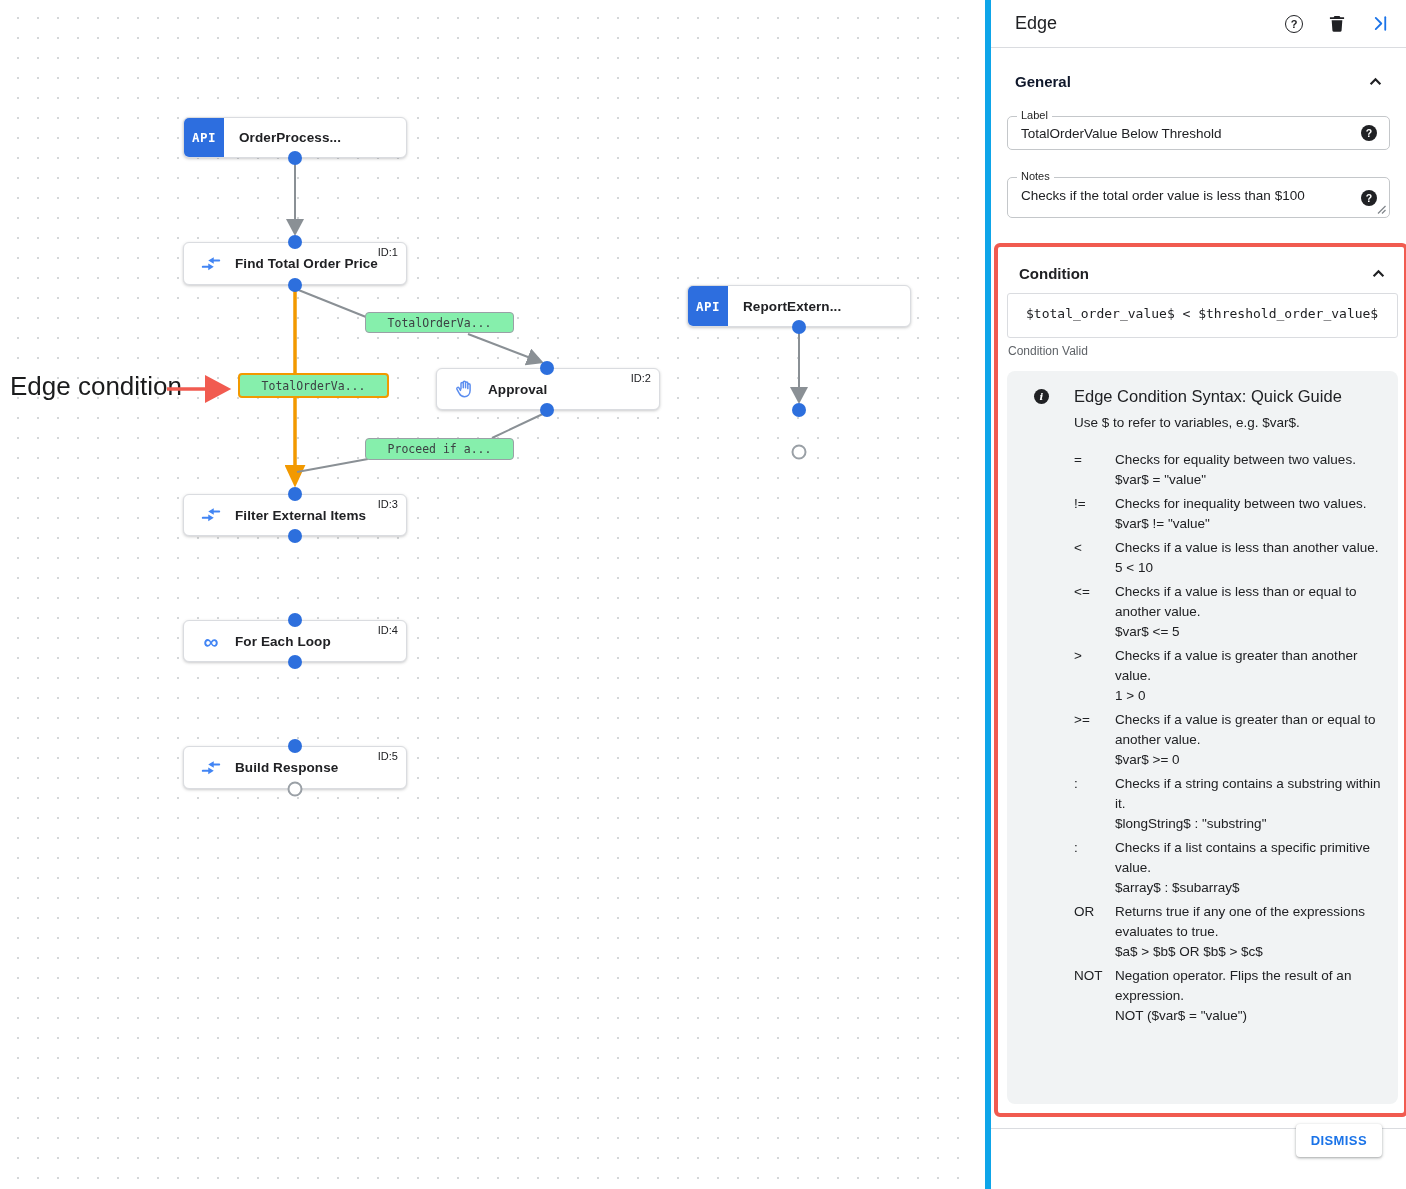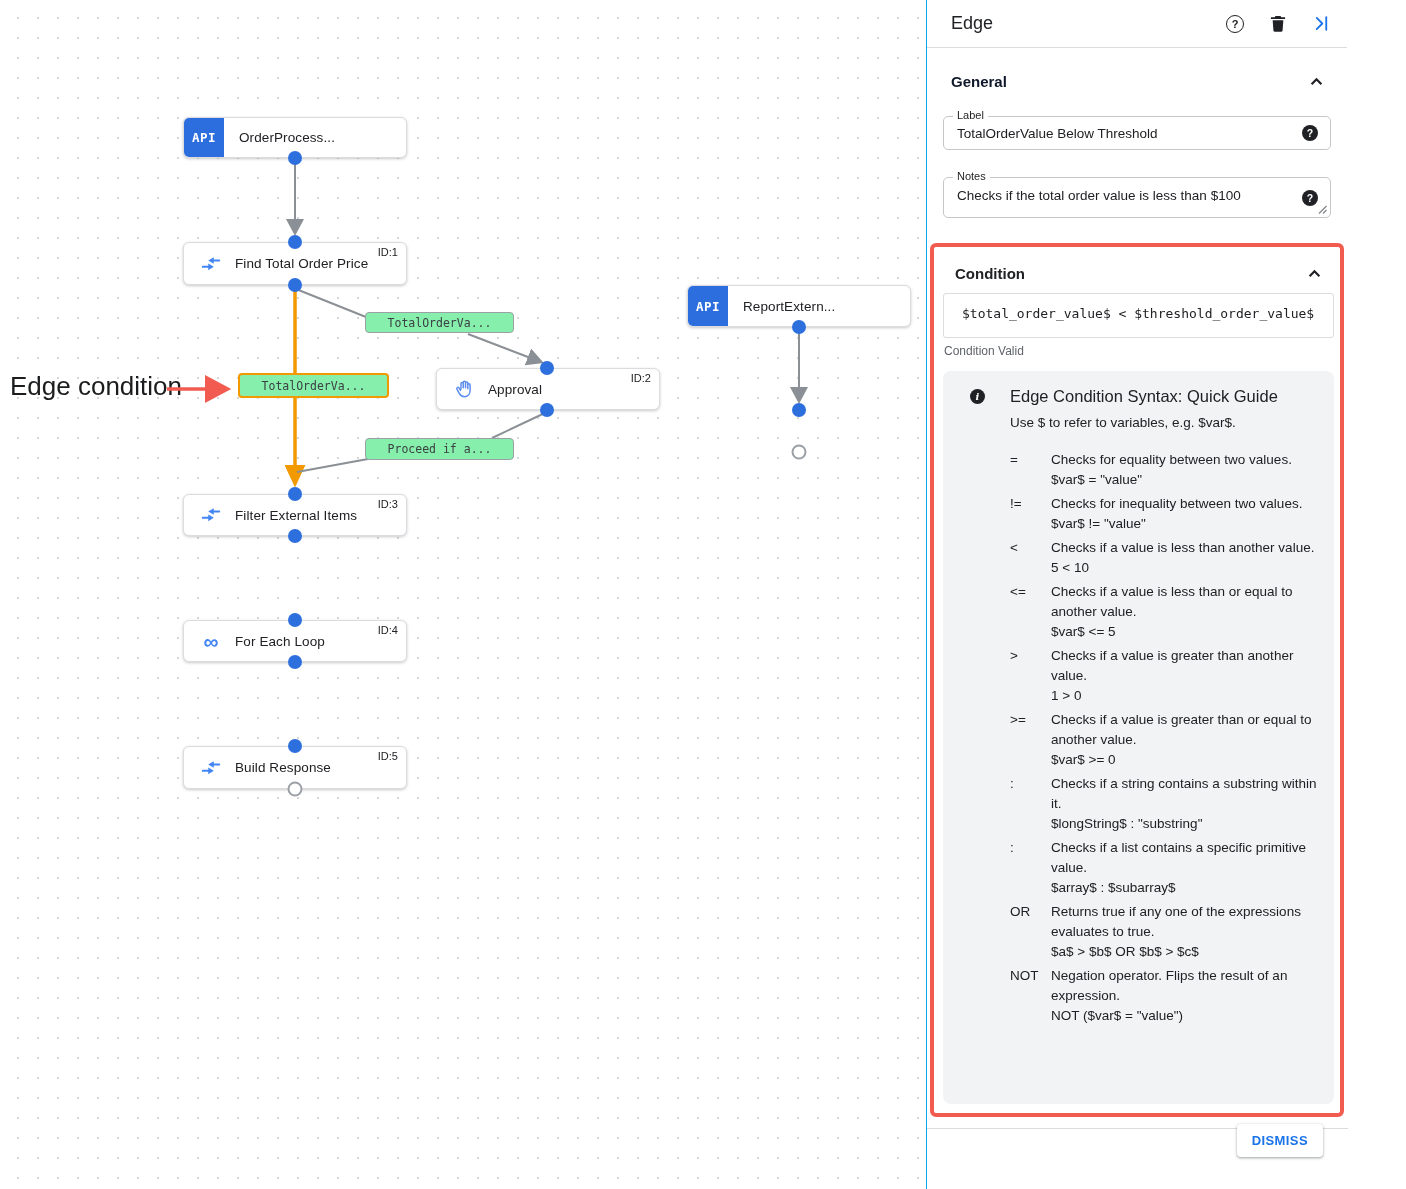--- a/index.html
+++ b/index.html
@@ -10,41 +10,41 @@
   
   .canvas { position:absolute; left:0; top:0; width:985px; height:1189px; background:#fff; }
   .dots { position:absolute; left:0; top:0; width:976px; height:1189px;
     background-image:radial-gradient(circle, #d4d6d8 1.1px, transparent 1.3px);
     background-size:20px 20px; background-position:8px 8px; }
   svg.layer { position:absolute; left:0; top:0; pointer-events:none; }
 
   .node { position:absolute; height:42px; width:224px; background:#fff;
     border:1px solid #dadce0; border-radius:6px;
     box-shadow:0 1px 3px rgba(60,64,67,.28); display:flex; align-items:center; }
-  .node .nlabel { font-size:13.5px; font-weight:400; color:#202124; letter-spacing:.1px; }
+  .node .nlabel { font-size:13.5px; font-weight:700; color:#202124; letter-spacing:.1px; }
   .node .nid { position:absolute; top:3px; right:8px; font-size:11px; font-weight:400; color:#202124; }
   .badge { width:40px; height:100%; background:#2d6edf; border-radius:5px 0 0 5px;
     display:flex; align-items:center; justify-content:center; color:#fff;
     font-family:"DejaVu Sans Mono", monospace; font-size:12.5px; font-weight:700;
     letter-spacing:.5px; margin-right:15px; flex:none; }
   .nicon { width:24px; margin:0 12px 0 15px; display:flex; align-items:center; justify-content:center; flex:none; }
   .loop-glyph { font-size:21px; font-weight:700; color:#4285f4; line-height:1; }
   .rest-glyph { color:#4285f4; font-size:15px; font-weight:700; transform:scaleX(.8);
     transform-origin:left center; letter-spacing:.5px; font-family:"Liberation Sans",sans-serif; }
 
   .edge-label { position:absolute; background:#86efac; border:1.5px solid #9aa0a6; border-radius:4px;
     display:flex; align-items:center; justify-content:center;
     font-family:"DejaVu Sans Mono", monospace; font-size:11.5px; color:#3c4043; }
   .edge-label.selected { border:2px solid #f29900; }
 
   .annotation-text { position:absolute; left:10px; top:371px; font-size:26px; font-weight:500; color:#1b1c1d; }
 
   
-  .panel { position:absolute; left:926px; top:0; width:421px; height:1189px; background:#fff;
-    border-left:1px solid #0ea5e9; }
+  .panel { position:absolute; left:985px; top:0; width:421px; height:1189px; background:#fff;
+    border-left:6px solid #0ea5e9; }
   .p-header { height:48px; display:flex; align-items:center; padding:0 16px 0 24px;
     border-bottom:1px solid #dadce0; }
   .p-title { font-size:18px; font-weight:500; color:#202124; flex:1; }
   .hicons { display:flex; align-items:center; gap:24px; }
   .help-circle { width:18px; height:18px; border:1.6px solid #202124; border-radius:50%;
     display:flex; align-items:center; justify-content:center; font-size:11px; font-weight:700;
     color:#202124; cursor:pointer; }
   .sec { padding:0 16px; }
   .sec-head { display:flex; align-items:center; justify-content:space-between;
     margin:25px 8px 0 8px; }

